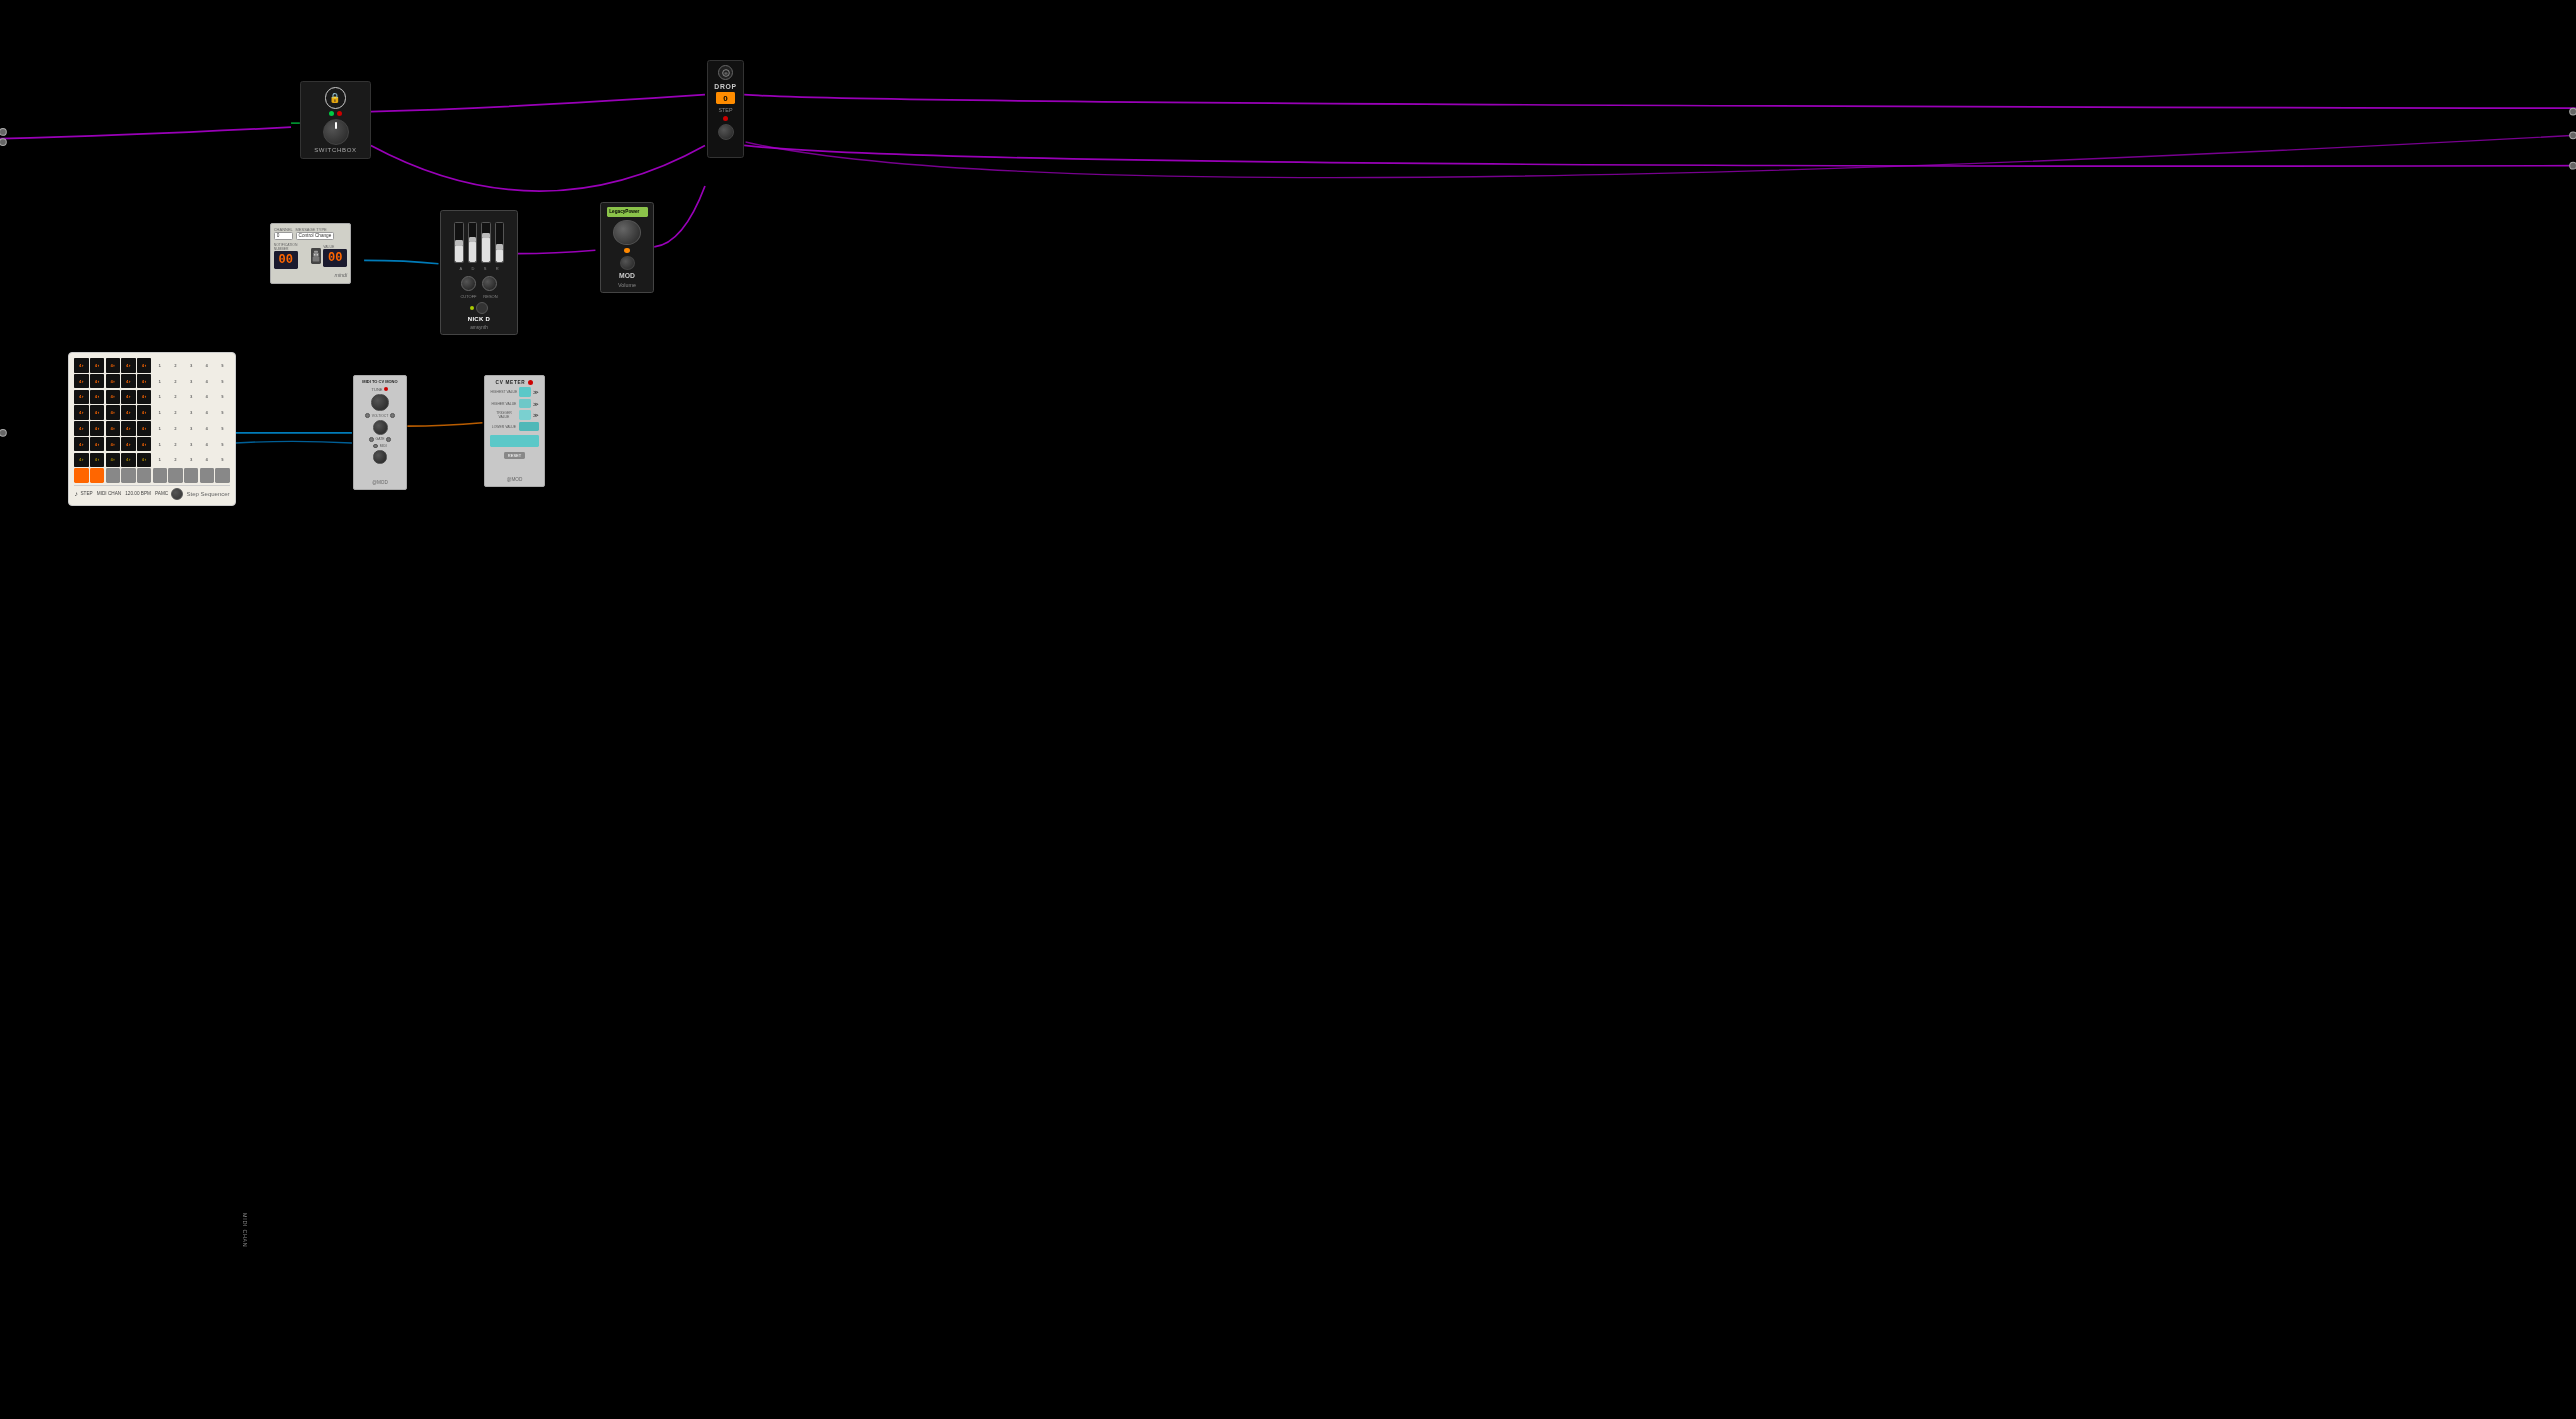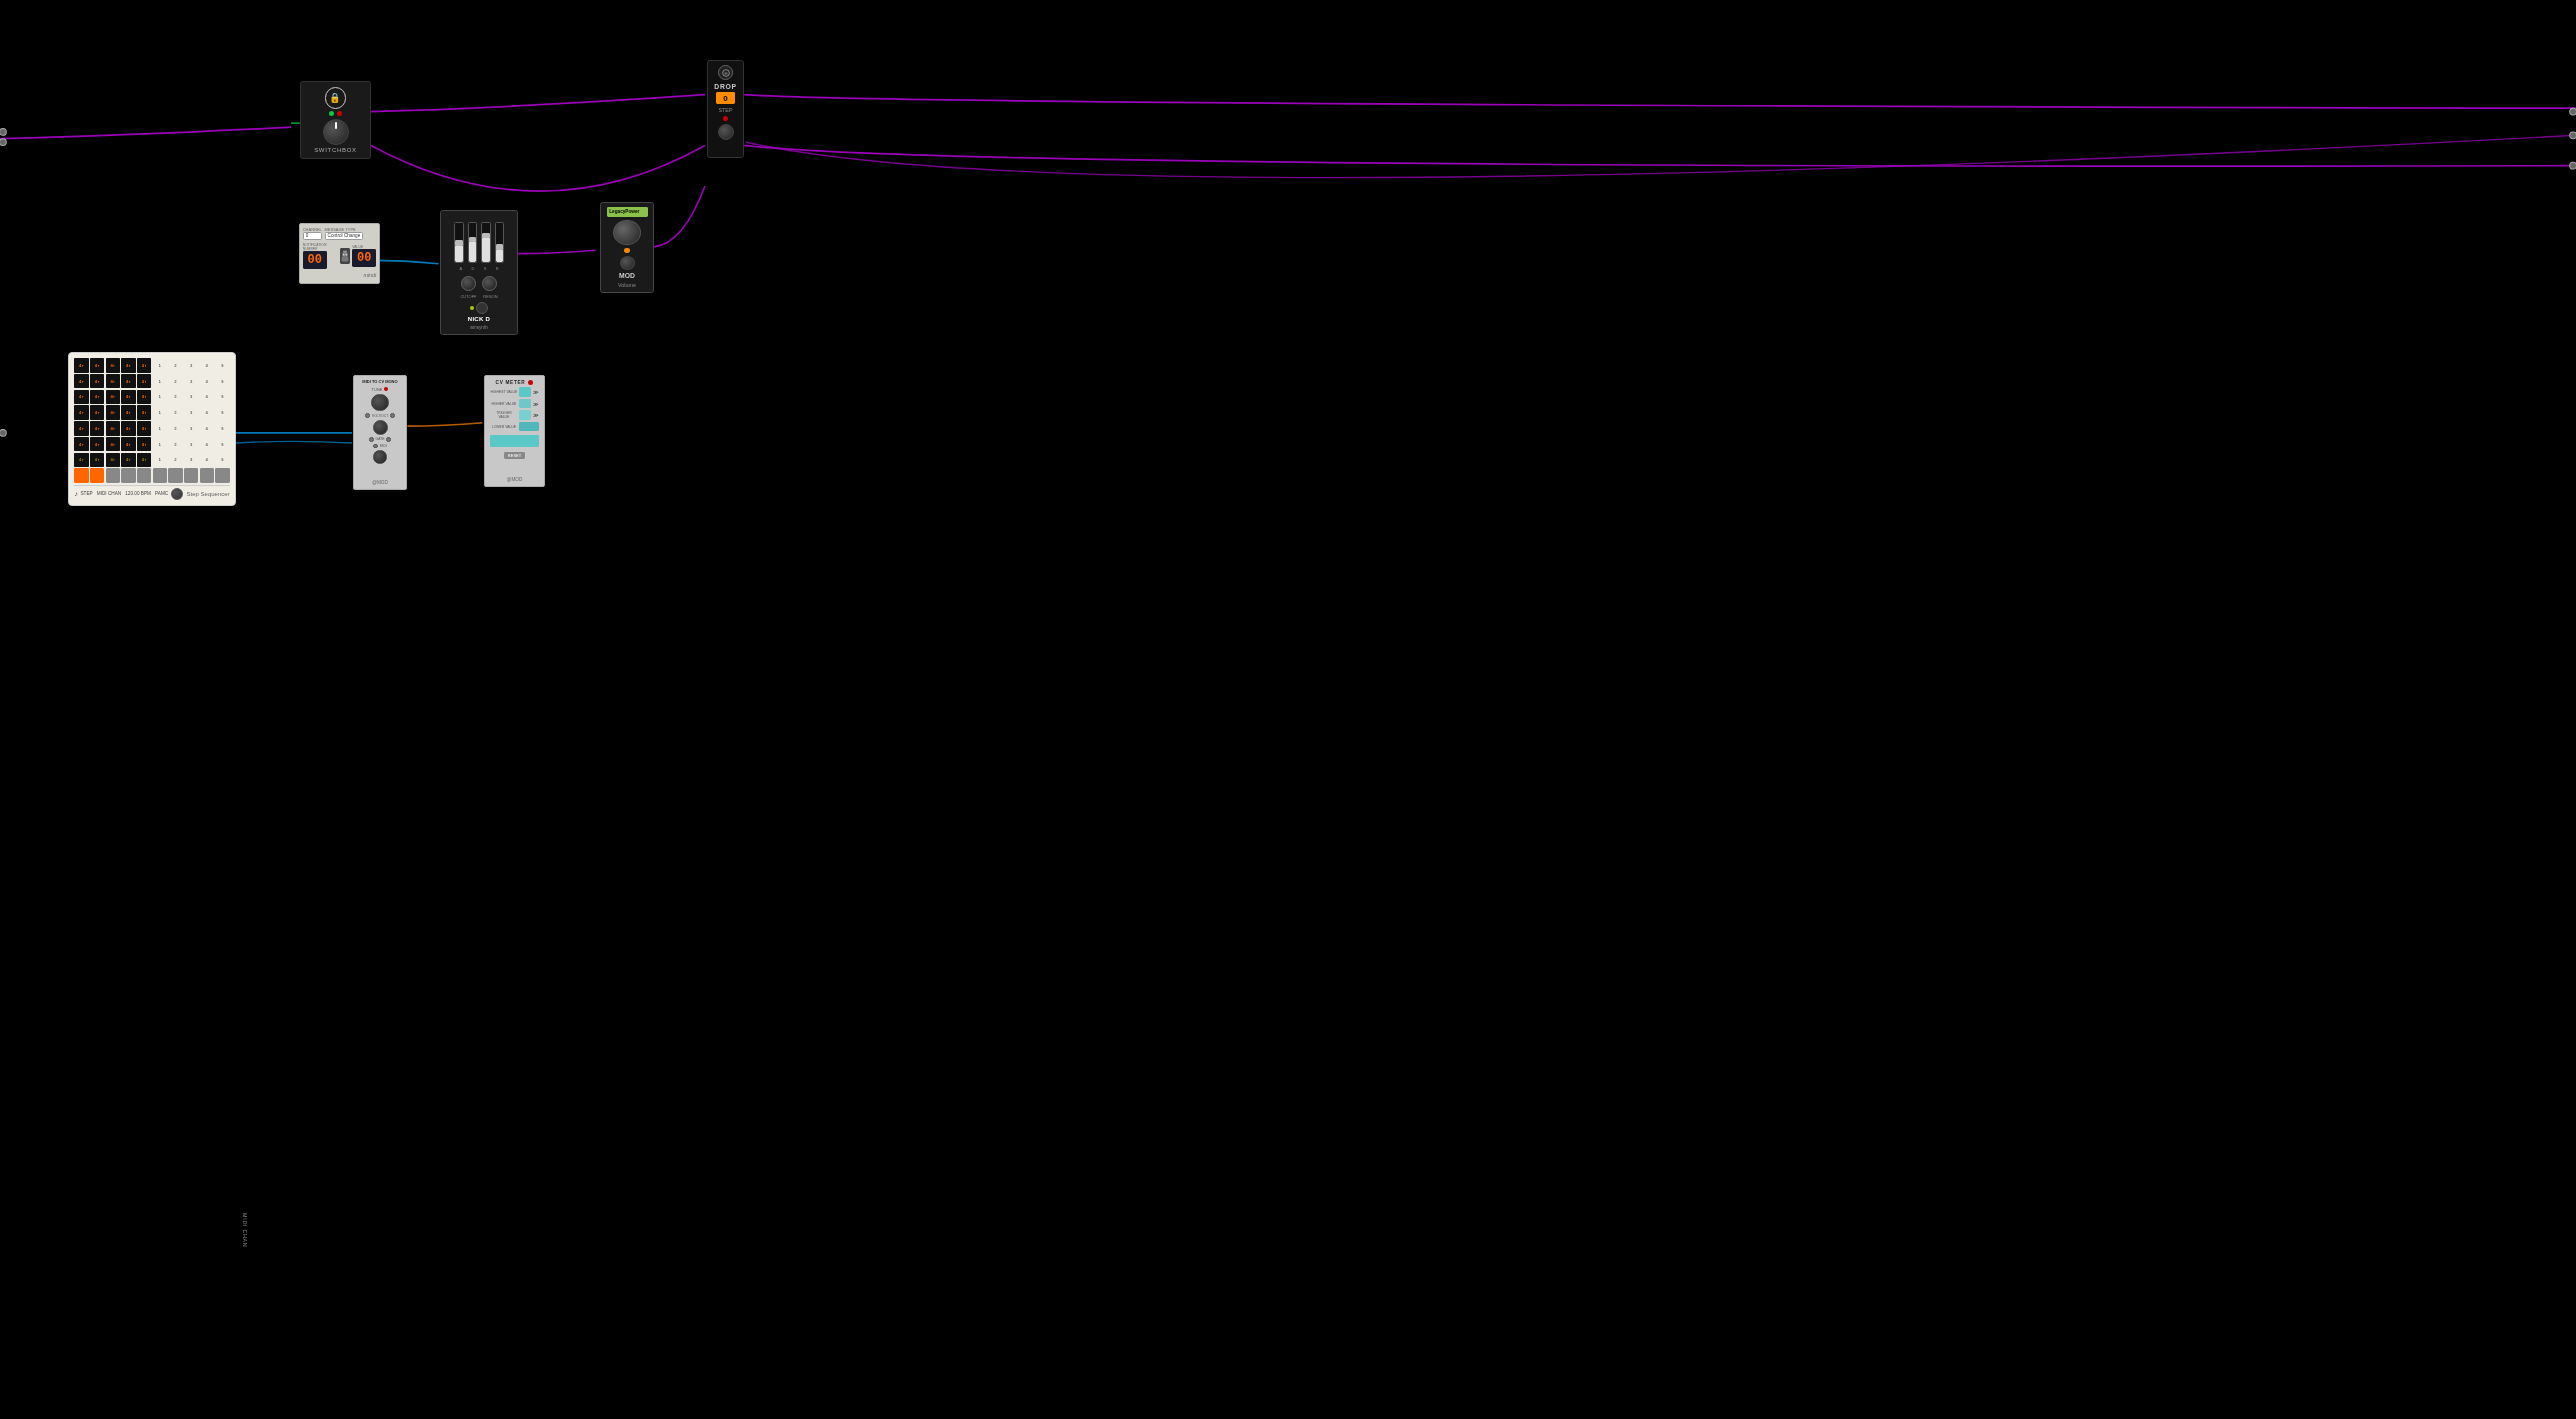--- a/index.html
+++ b/index.html
@@ -139,21 +139,21 @@
     #drop .knob-small {
       width: 16px;
       height: 16px;
       border-radius: 50%;
       background: radial-gradient(circle at 35% 35%, #555, #222);
       border: 1.4px solid #444;
     }
 
     
     #mindi {
-      left: 299px;
+      left: 270px;
       top: 223px;
       width: 81px;
       height: 61px;
       background: #d0d0c8;
       border: 0.7px solid #aaa;
       border-radius: 2px;
       display: flex;
       flex-direction: column;
       padding: 2.7px;
       font-size: 4.7px;

